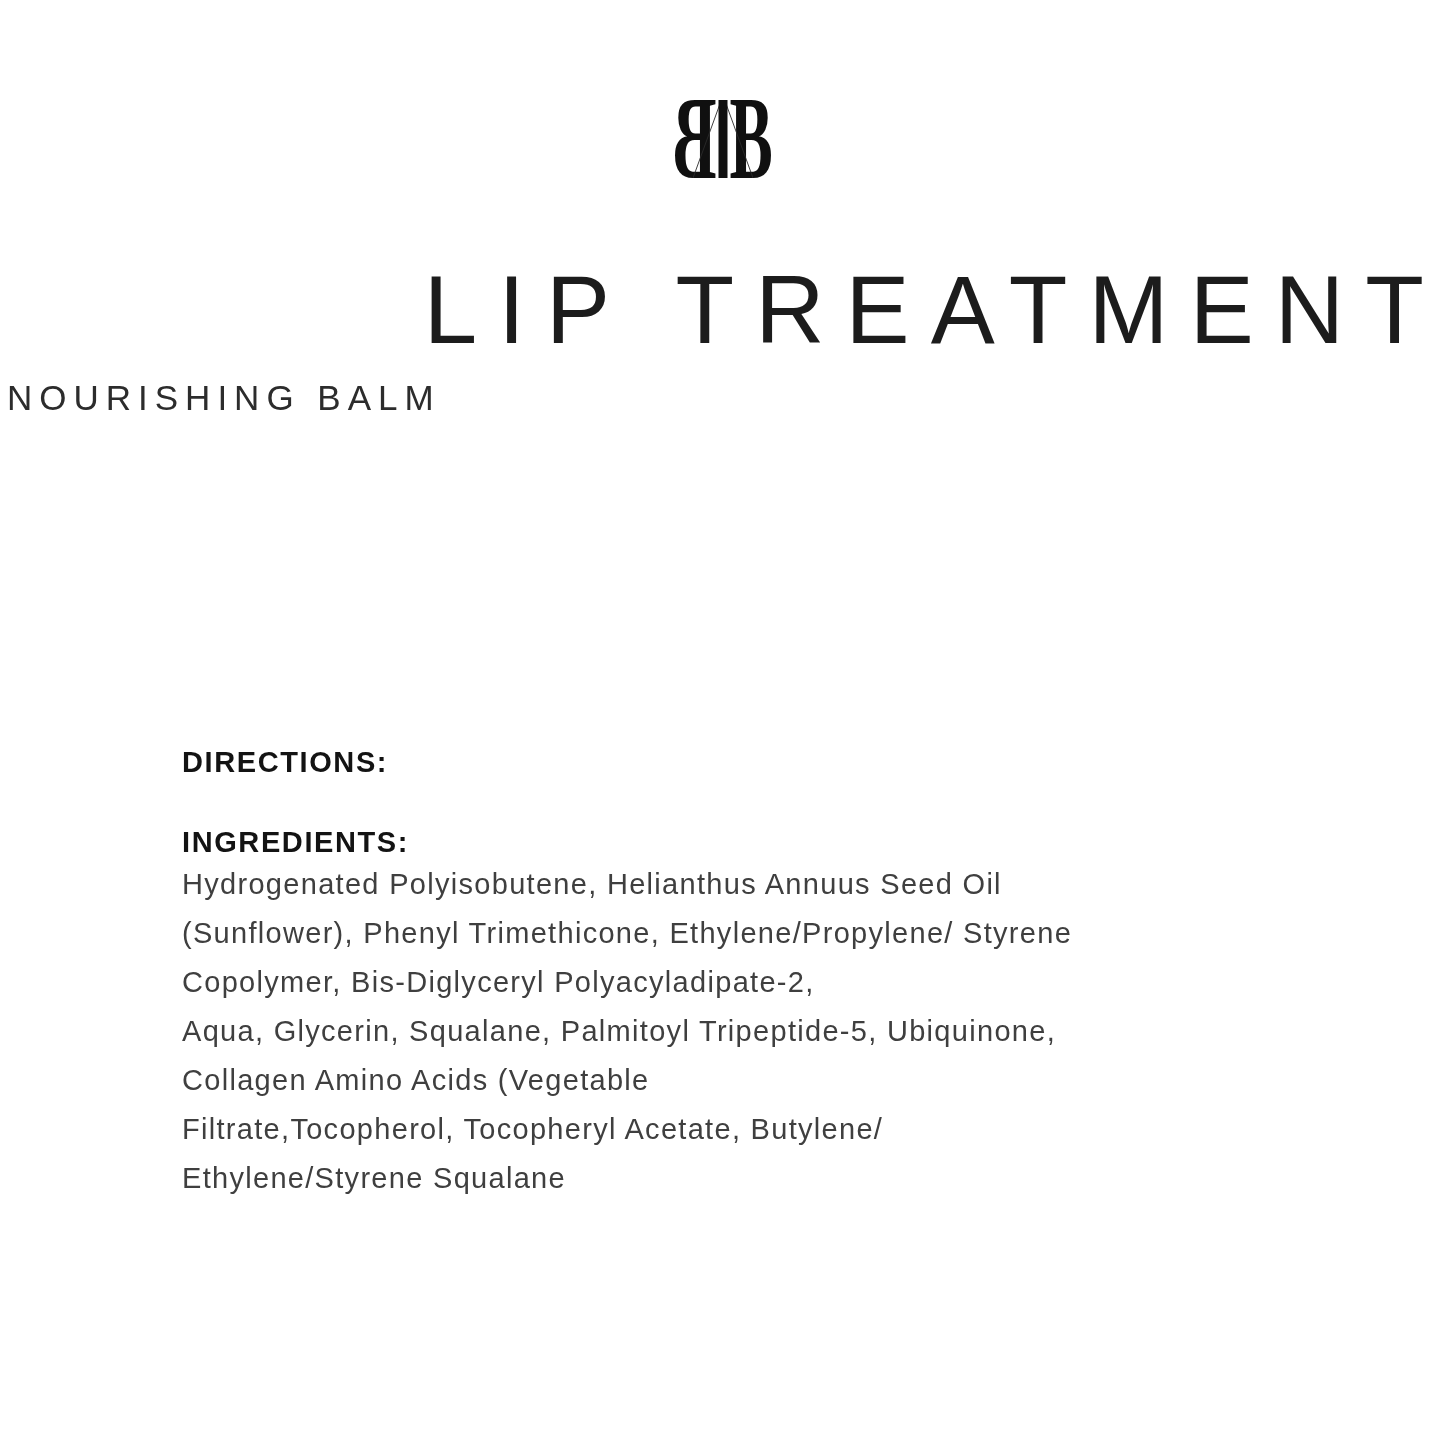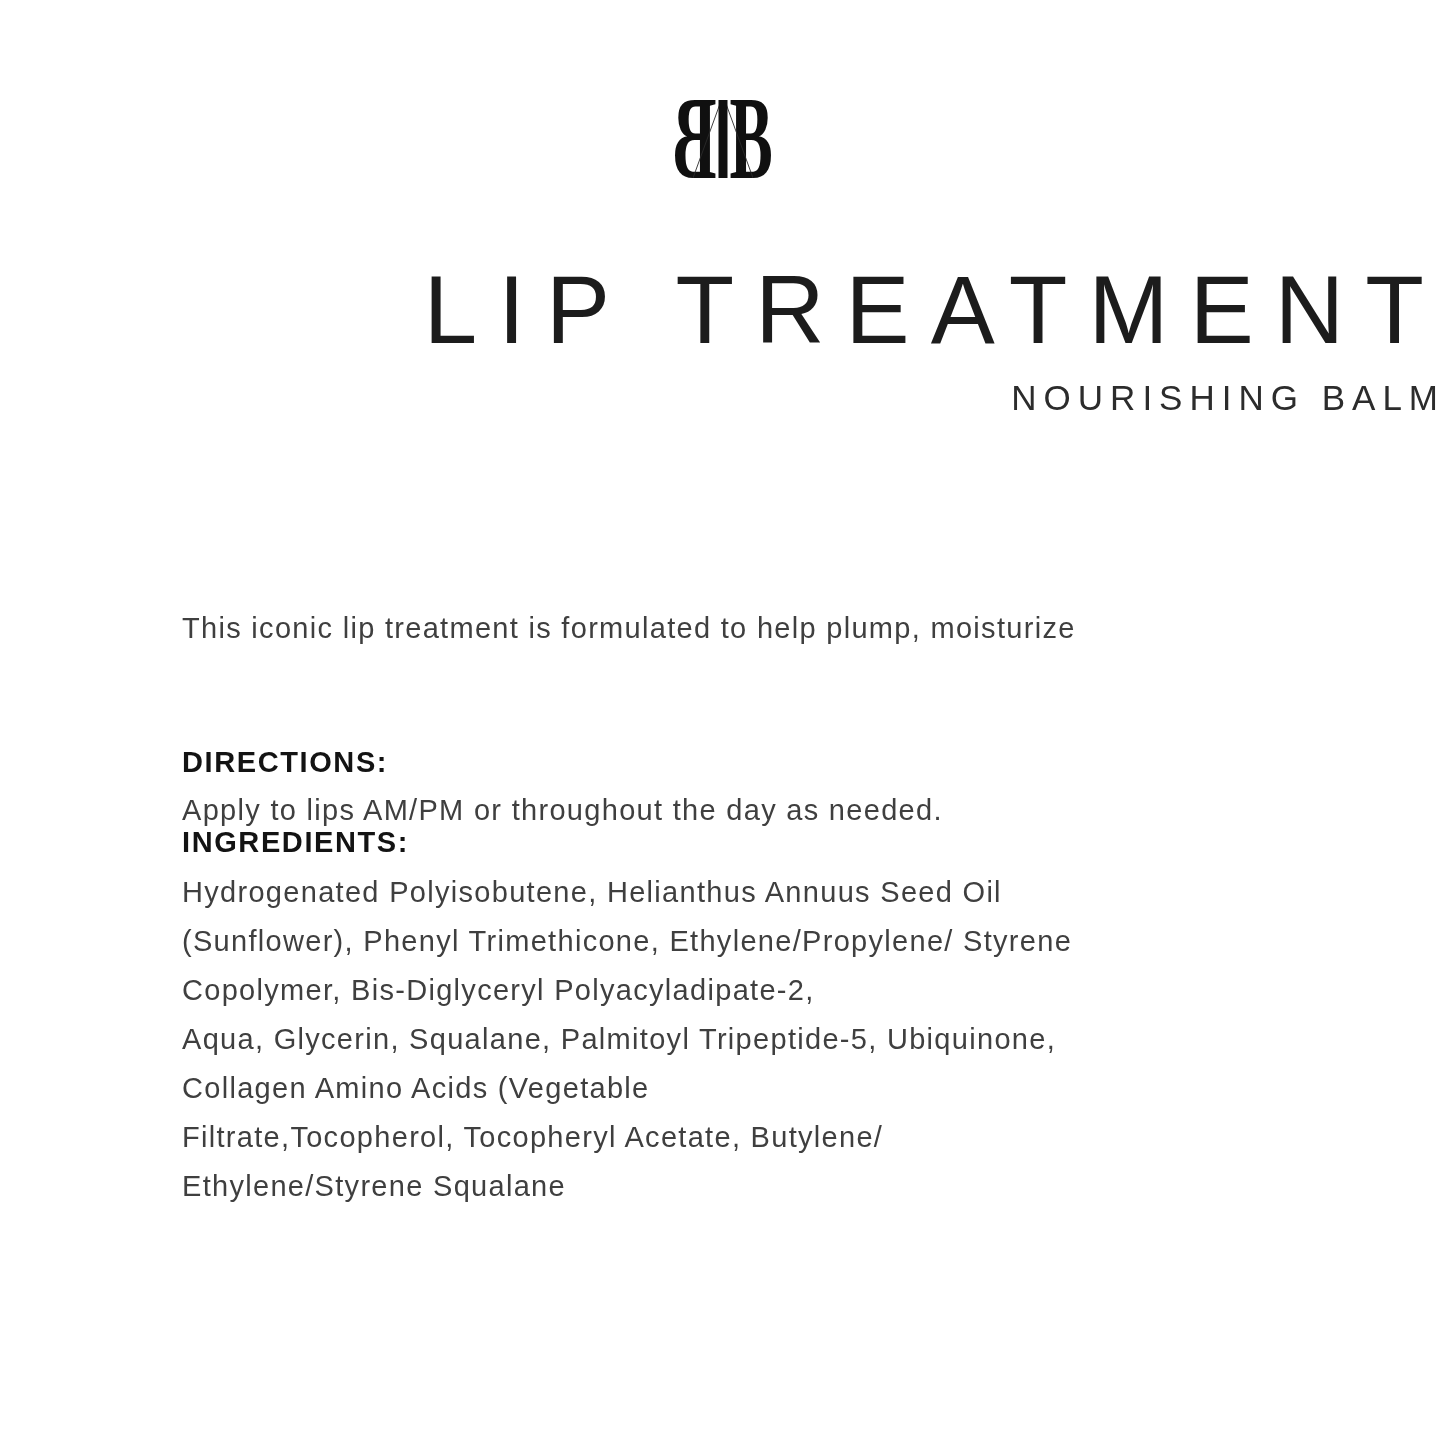--- a/index.html
+++ b/index.html
@@ -45,21 +45,21 @@
     text-indent: 0.22em;
     color: #1c1c1c;
     line-height: 1;
     white-space: nowrap;
   }
   .subtitle {
     position: absolute;
     top: 380px;
     left: 0;
     width: 100%;
-    text-align: right;
+    text-align: left;
     font-size: 35px;
     font-weight: 300;
     letter-spacing: 0.2em;
     text-indent: 0.2em;
     color: #2c2c2c;
     line-height: 1;
     white-space: nowrap;
   }
 
   
@@ -83,21 +83,20 @@
     font-weight: 700;
     letter-spacing: 1.6px;
     color: #131313;
     line-height: 36px;
   }
   .section-body {
     margin: 10px 0 0 0;
     line-height: 40px;
   }
   .ingredient-lines {
-    margin-top: 8px;
     line-height: 49px;
   }
   .line { display: block; }
 </style>
 </head>
 <body>
 
 <div class="canvas">
 
   <div class="logo-wrap">
@@ -110,26 +109,24 @@
       <line x1="54" y1="2" x2="82" y2="79" stroke="#2a2a2a" stroke-width="0.9"></line>
       <rect x="47.5" y="1" width="9" height="78" fill="#101010"></rect>
     </svg>
   </div>
 
   <h1 class="title">LIP TREATMENT</h1>
 
   <div class="subtitle">NOURISHING BALM</div>
 
   <p class="content-block description">
-    <span class="line">This iconic lip treatment is formulated to help plump, moisturize</span>
   </p>
 
   <section class="content-block directions">
     <h2 class="section-heading">DIRECTIONS:</h2>
-    <p class="section-body">Apply to lips AM/PM or throughout the day as needed.</p>
   </section>
 
   <section class="content-block ingredients">
     <h2 class="section-heading">INGREDIENTS:</h2>
     <div class="ingredient-lines">
       <span class="line">Hydrogenated Polyisobutene, Helianthus Annuus Seed Oil</span>
       <span class="line">(Sunflower), Phenyl Trimethicone, Ethylene/Propylene/ Styrene</span>
       <span class="line">Copolymer, Bis-Diglyceryl Polyacyladipate-2,</span>
       <span class="line">Aqua, Glycerin, Squalane, Palmitoyl Tripeptide-5, Ubiquinone,</span>
       <span class="line">Collagen Amino Acids (Vegetable</span>

